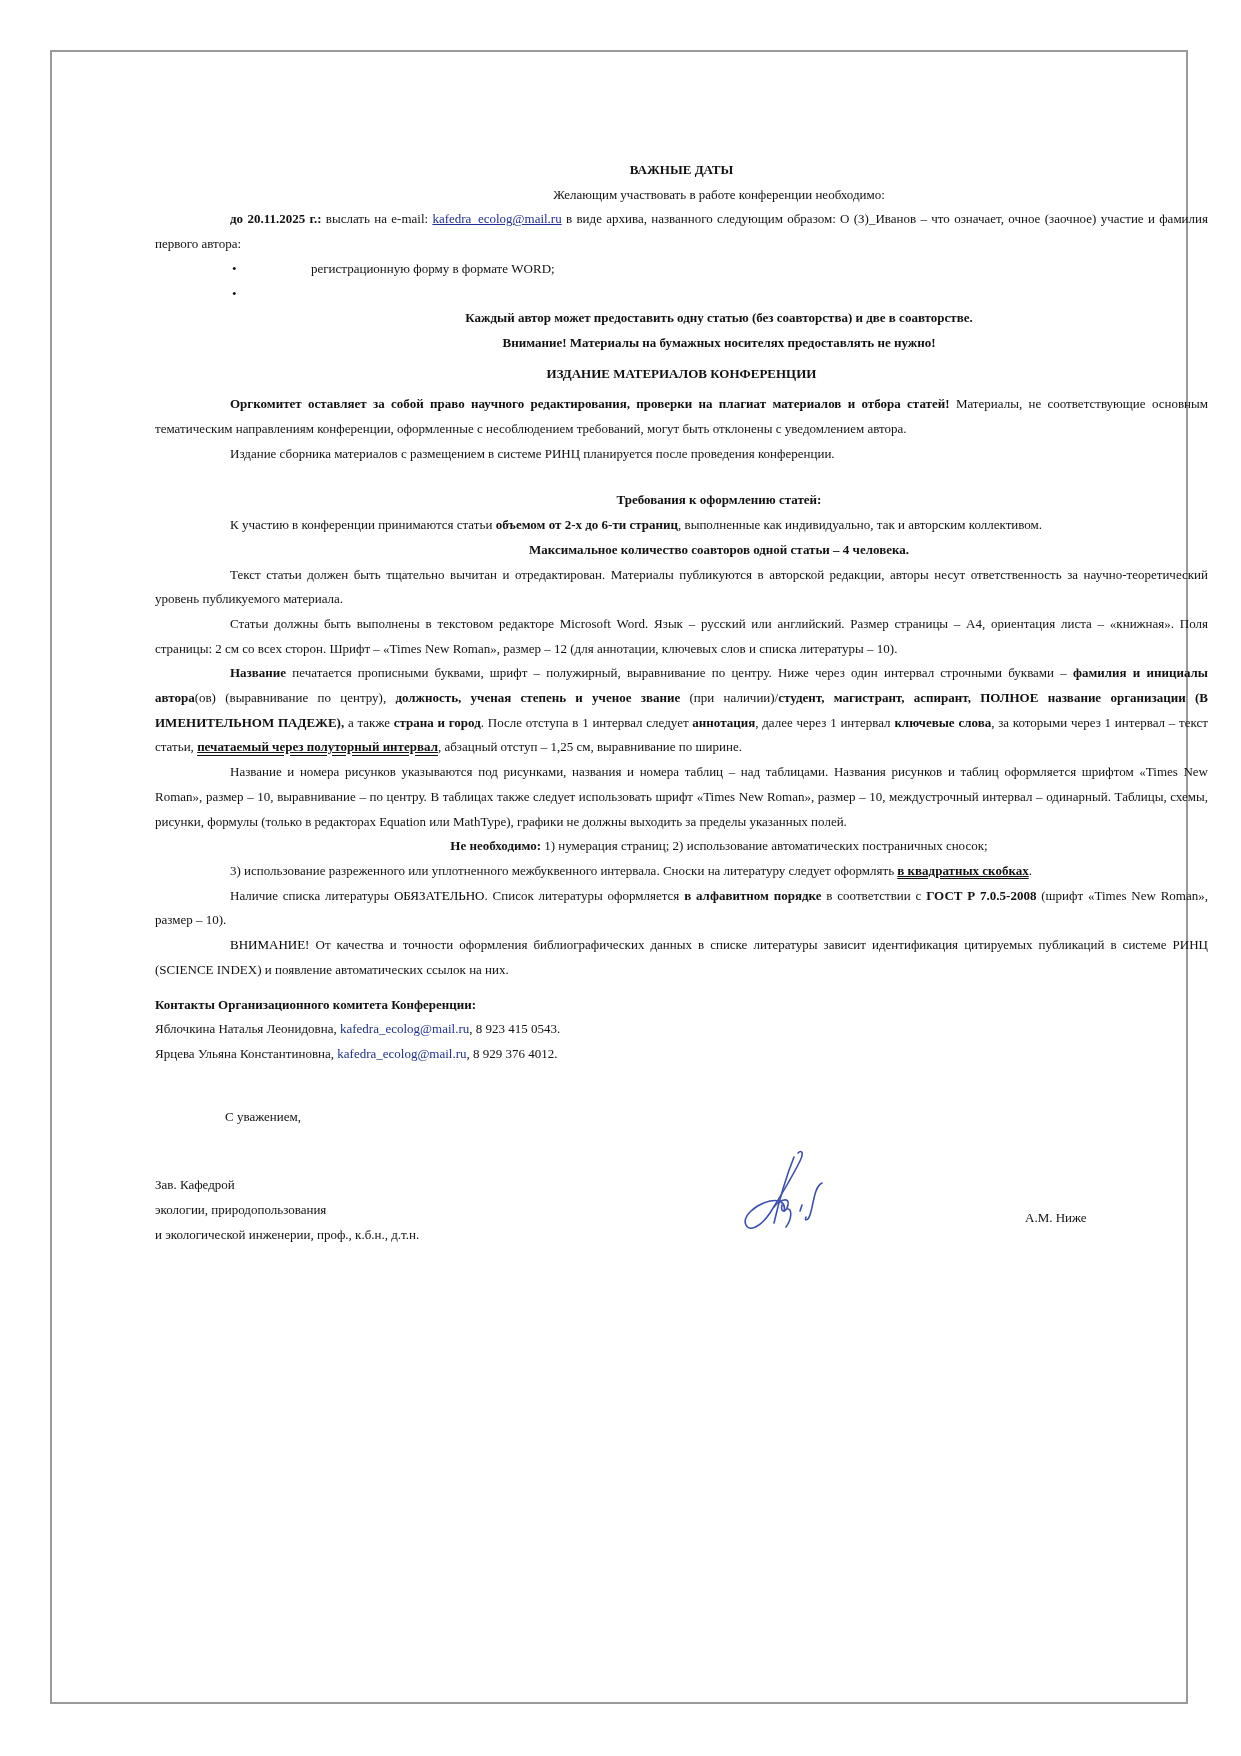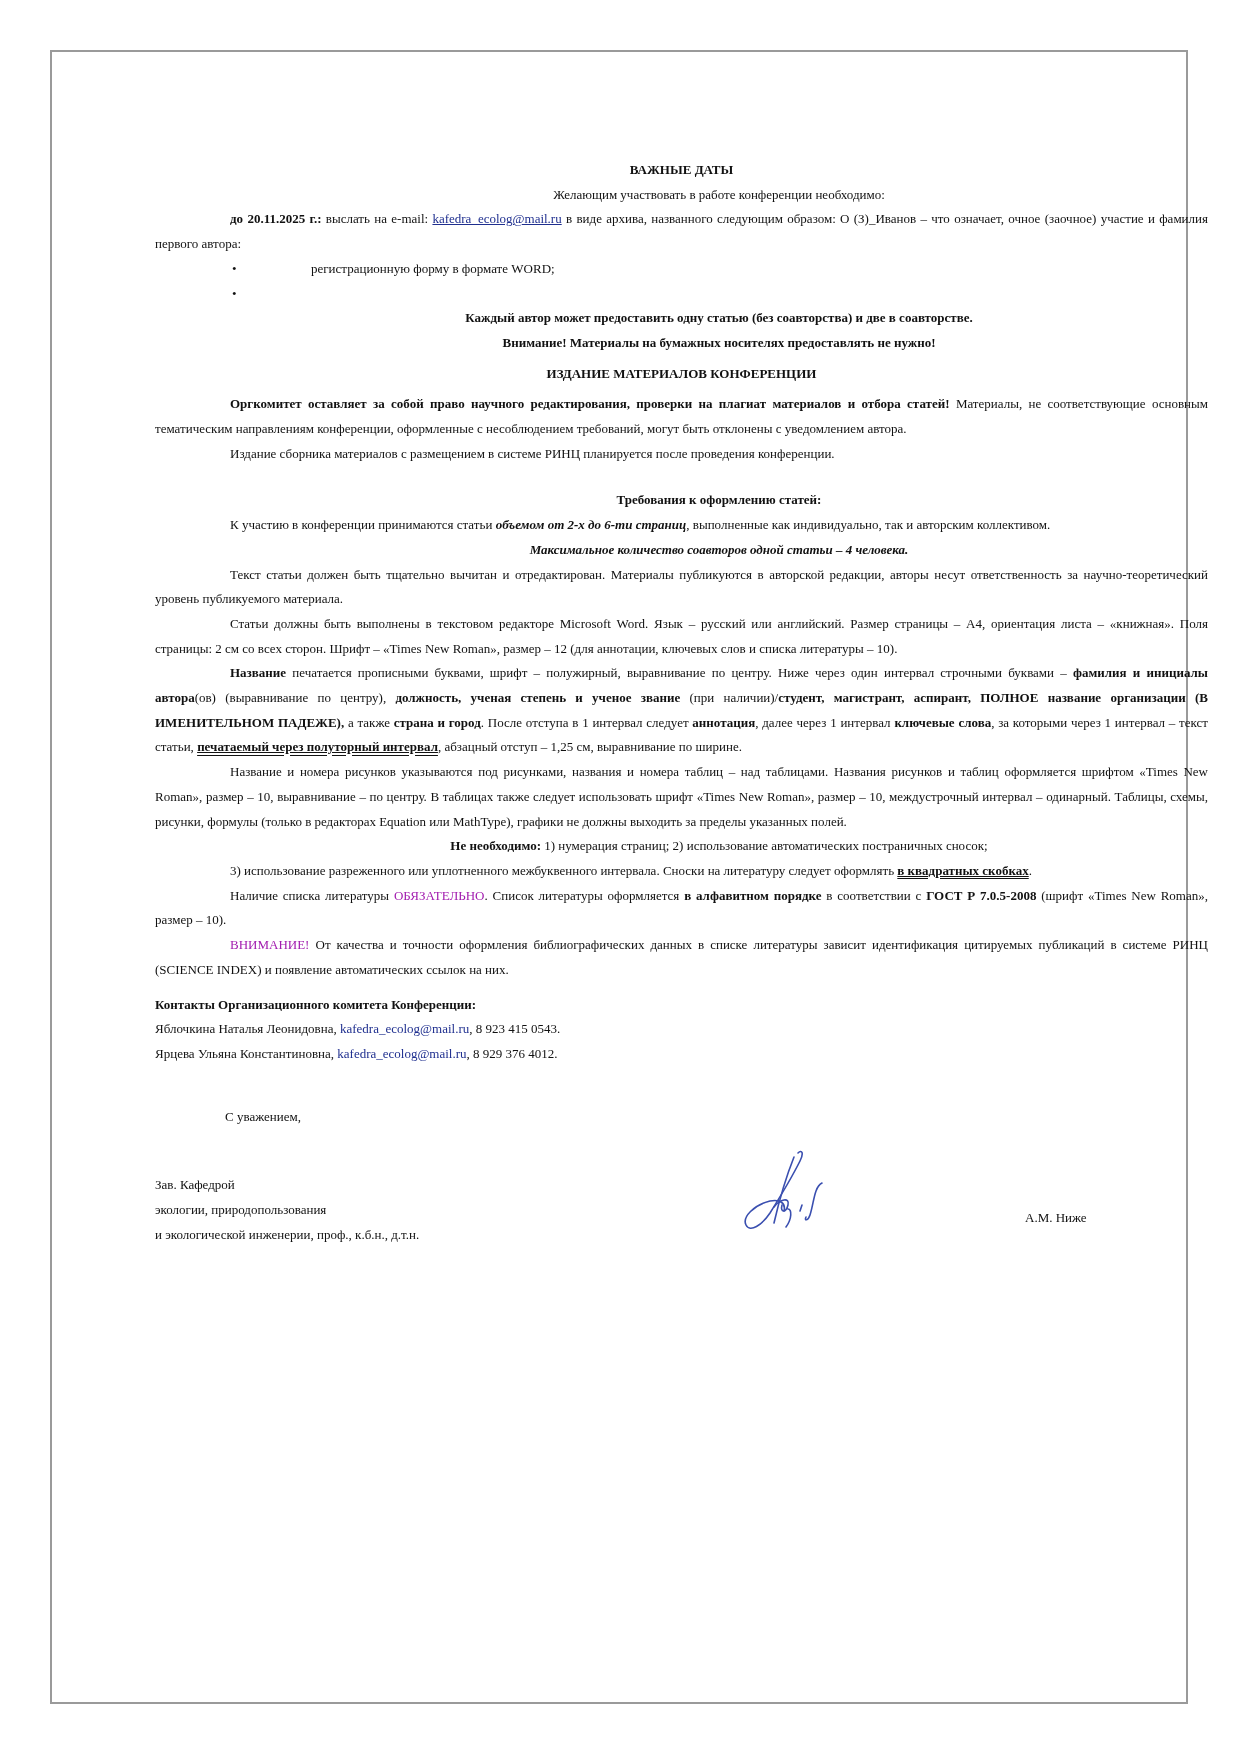--- a/index.html
+++ b/index.html
@@ -4,26 +4,26 @@
 <style>
   html, body { margin:0; padding:0; background:#ffffff; }
   body { width:1241px; height:1756px; position:relative; overflow:hidden; }
   .frame { position:absolute; left:50px; top:50px; width:1138px; height:1654px; border:2px solid #9a9a9a; box-sizing:border-box; }
   .page { position:absolute; left:110px; top:158px; width:1053px; font-family:"Liberation Serif", serif; font-size:13px; line-height:24.7px; color:#111;margin-left:45px; }
   .h { text-align:center; font-weight:bold; margin:0; }
   p { margin:0; }
   .ind { text-indent:75px;text-align:center; }
   .j { text-align:justify; }
   .b { font-weight:bold; }
-  .bi { font-weight:bold; font-style:italic; }
+  .bi { font-weight:bold; }
   .u2 { text-decoration:underline; text-decoration-style:double; }
   .u { text-decoration:underline; }
   .link { color:#1f2f8f; }
   .link.u { color:#1f2f8f; }
-  .red { color:#a21caf; }
+  .red { color:#000000; }
   .bul { display:flex; padding-left:77px; }
   .bul .dot { width:79px; }
   .gap6 { height:6px; }
   .gap10 { height:10px; }
   .gap22 { height:22px; }
   .sig-row { position:relative; height:80px; }
   .sig-left { position:absolute; left:0; top:16px; }
   .sig-name { position:absolute; left:870px; top:49px; }
   .signature { position:absolute; left:585px; top:-10px; width:150px; height:90px; }
 </style>

